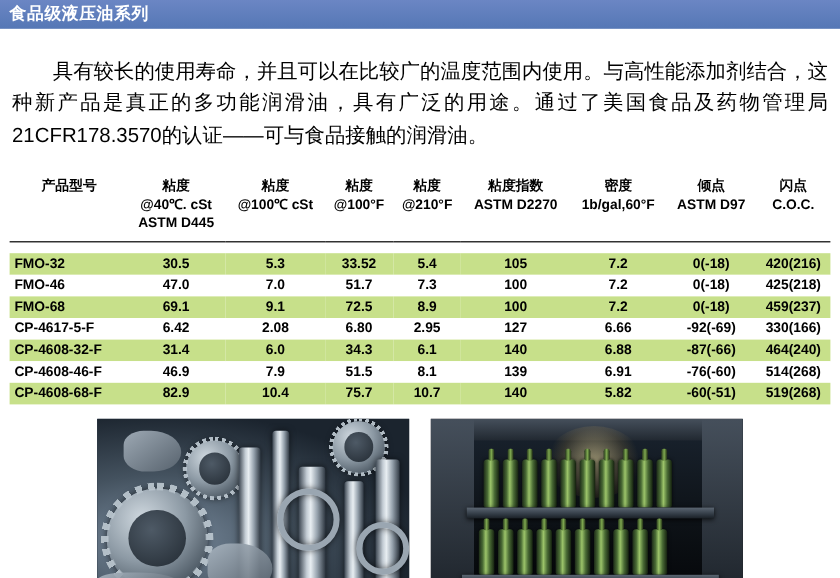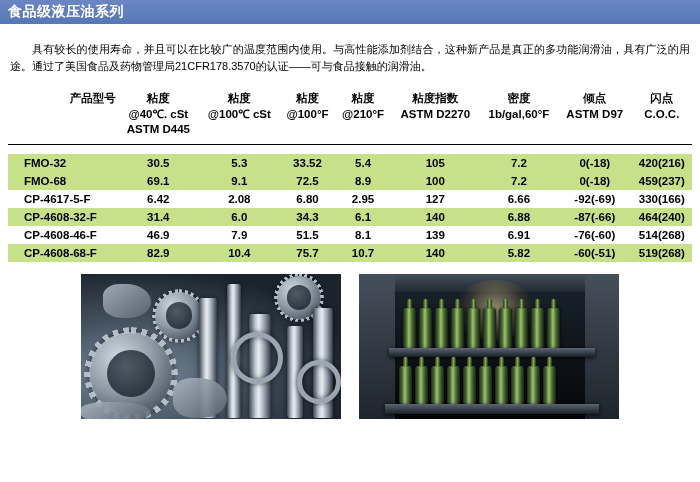--- a/index.html
+++ b/index.html
@@ -29,57 +29,57 @@
     box-sizing: border-box;
   }
   .title-bar .title-text {
     color: #ffffff;
     font-size: 14px;
     font-weight: bold;
     letter-spacing: 0.5px;
   }
   .intro {
     padding: 6px 10px 2px 10px;
-    font-size: 11px;
+    font-size: 17px;
     line-height: 1.55;
     text-align: justify;
     text-indent: 2em;
     color: #000;
   }
   table.spec {
     width: 684px;
     margin: 6px auto 0 auto;
     border-collapse: collapse;
     font-size: 11.5px;
   }
   table.spec th {
     font-weight: bold;
     text-align: center;
     vertical-align: top;
     padding: 3px 2px 6px 2px;
     line-height: 1.35;
     font-size: 11.5px;
   }
   table.spec th.col-model {
-    text-align: right;
+    text-align: center;
     padding-left: 4px;
   }
   thead tr.head-row {
     border-bottom: 1.5px solid #000;
   }
   table.spec td {
     text-align: center;
     padding: 3px 2px;
     font-size: 11.5px;
     font-weight: bold;
     white-space: nowrap;
   }
   table.spec td.col-model {
     text-align: left;
-    padding-left: 16px;
+    padding-left: 4px;
   }
   tr.shade td {
     background: #c7e08a;
   }
   tr.plain td {
     background: #ffffff;
   }
   .head-spacer {
     height: 3px;
   }
@@ -263,20 +263,31 @@
         <td>30.5</td>
         <td>5.3</td>
         <td>33.52</td>
         <td>5.4</td>
         <td>105</td>
         <td>7.2</td>
         <td>0(-18)</td>
         <td>420(216)</td>
       </tr>
 
+      <tr class="plain">
+        <td class="col-model">FMO-46</td>
+        <td>47.0</td>
+        <td>7.0</td>
+        <td>51.7</td>
+        <td>7.3</td>
+        <td>100</td>
+        <td>7.2</td>
+        <td>0(-18)</td>
+        <td>425(218)</td>
+      </tr>
 
       <tr class="shade">
         <td class="col-model">FMO-68</td>
         <td>69.1</td>
         <td>9.1</td>
         <td>72.5</td>
         <td>8.9</td>
         <td>100</td>
         <td>7.2</td>
         <td>0(-18)</td>

